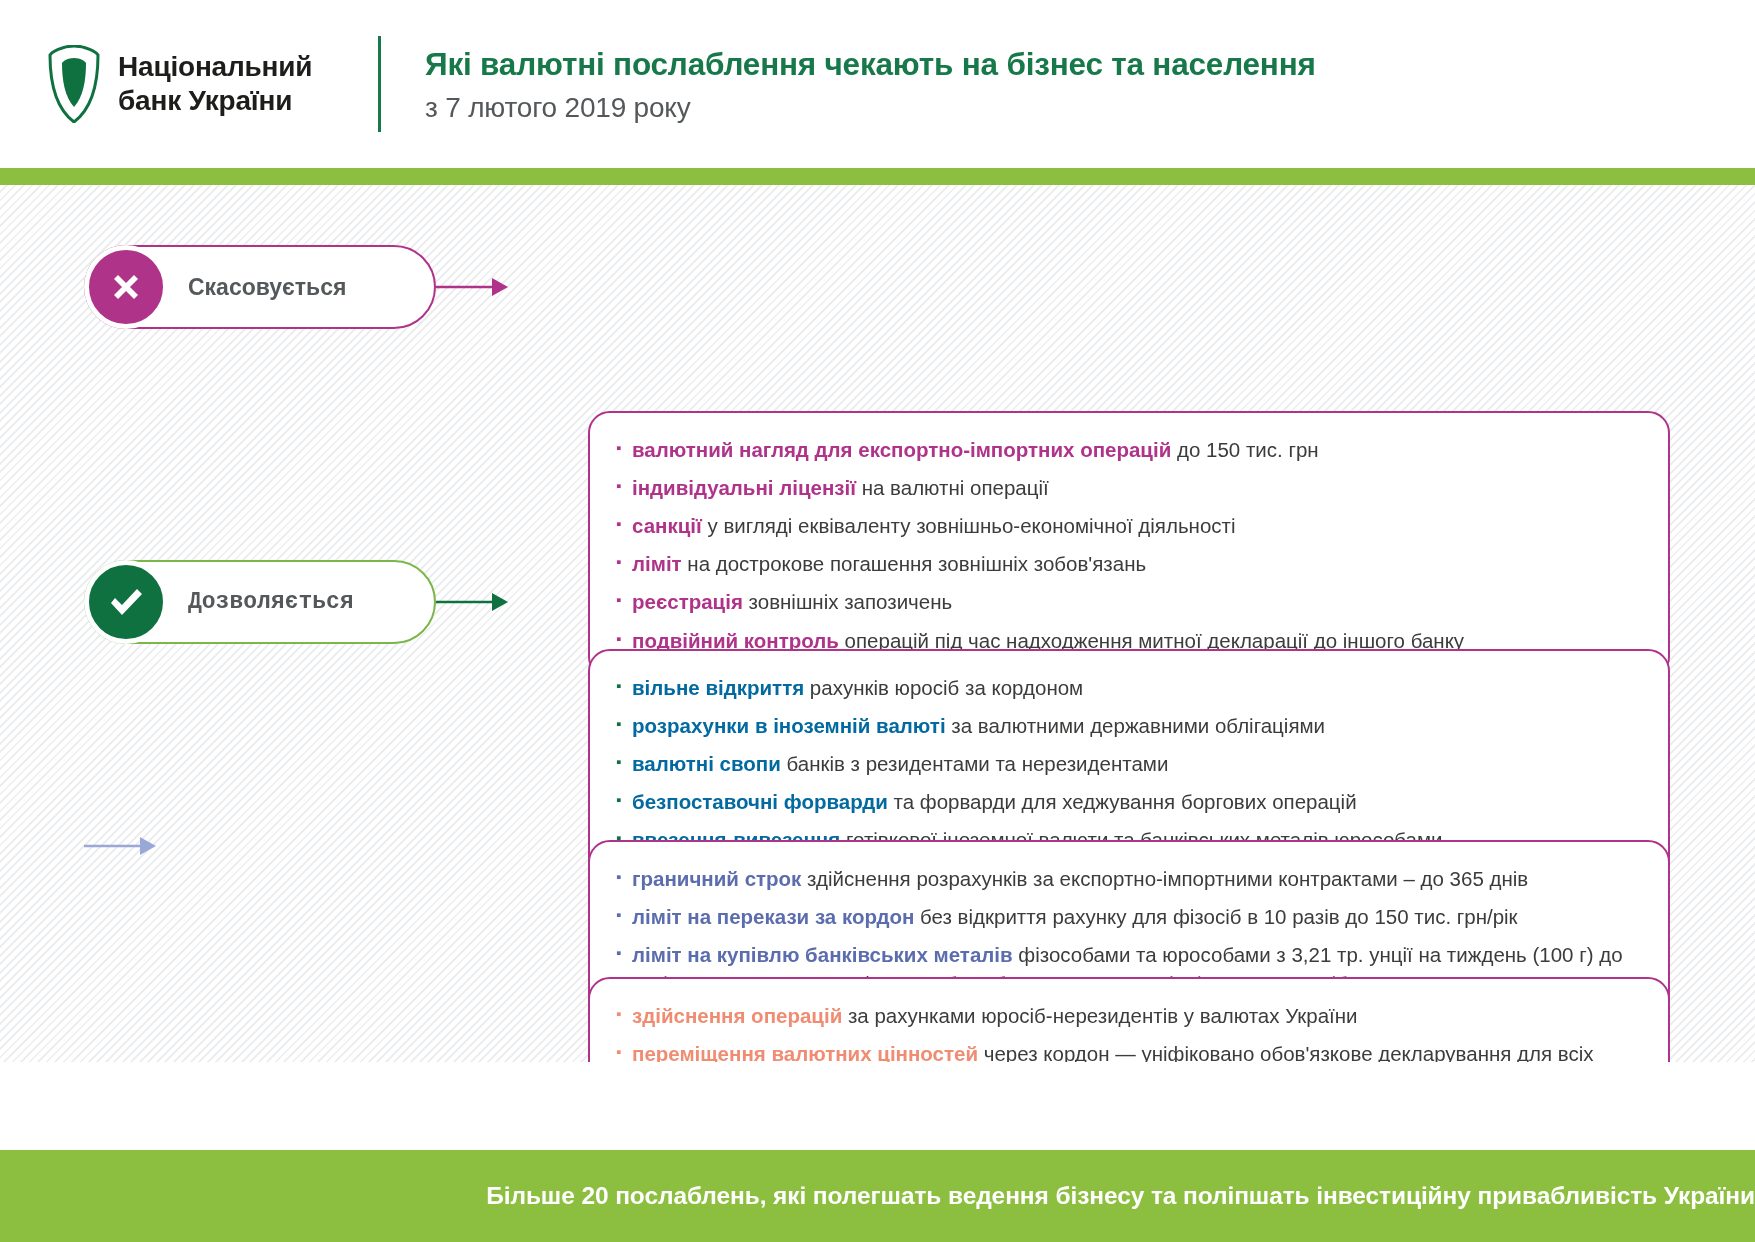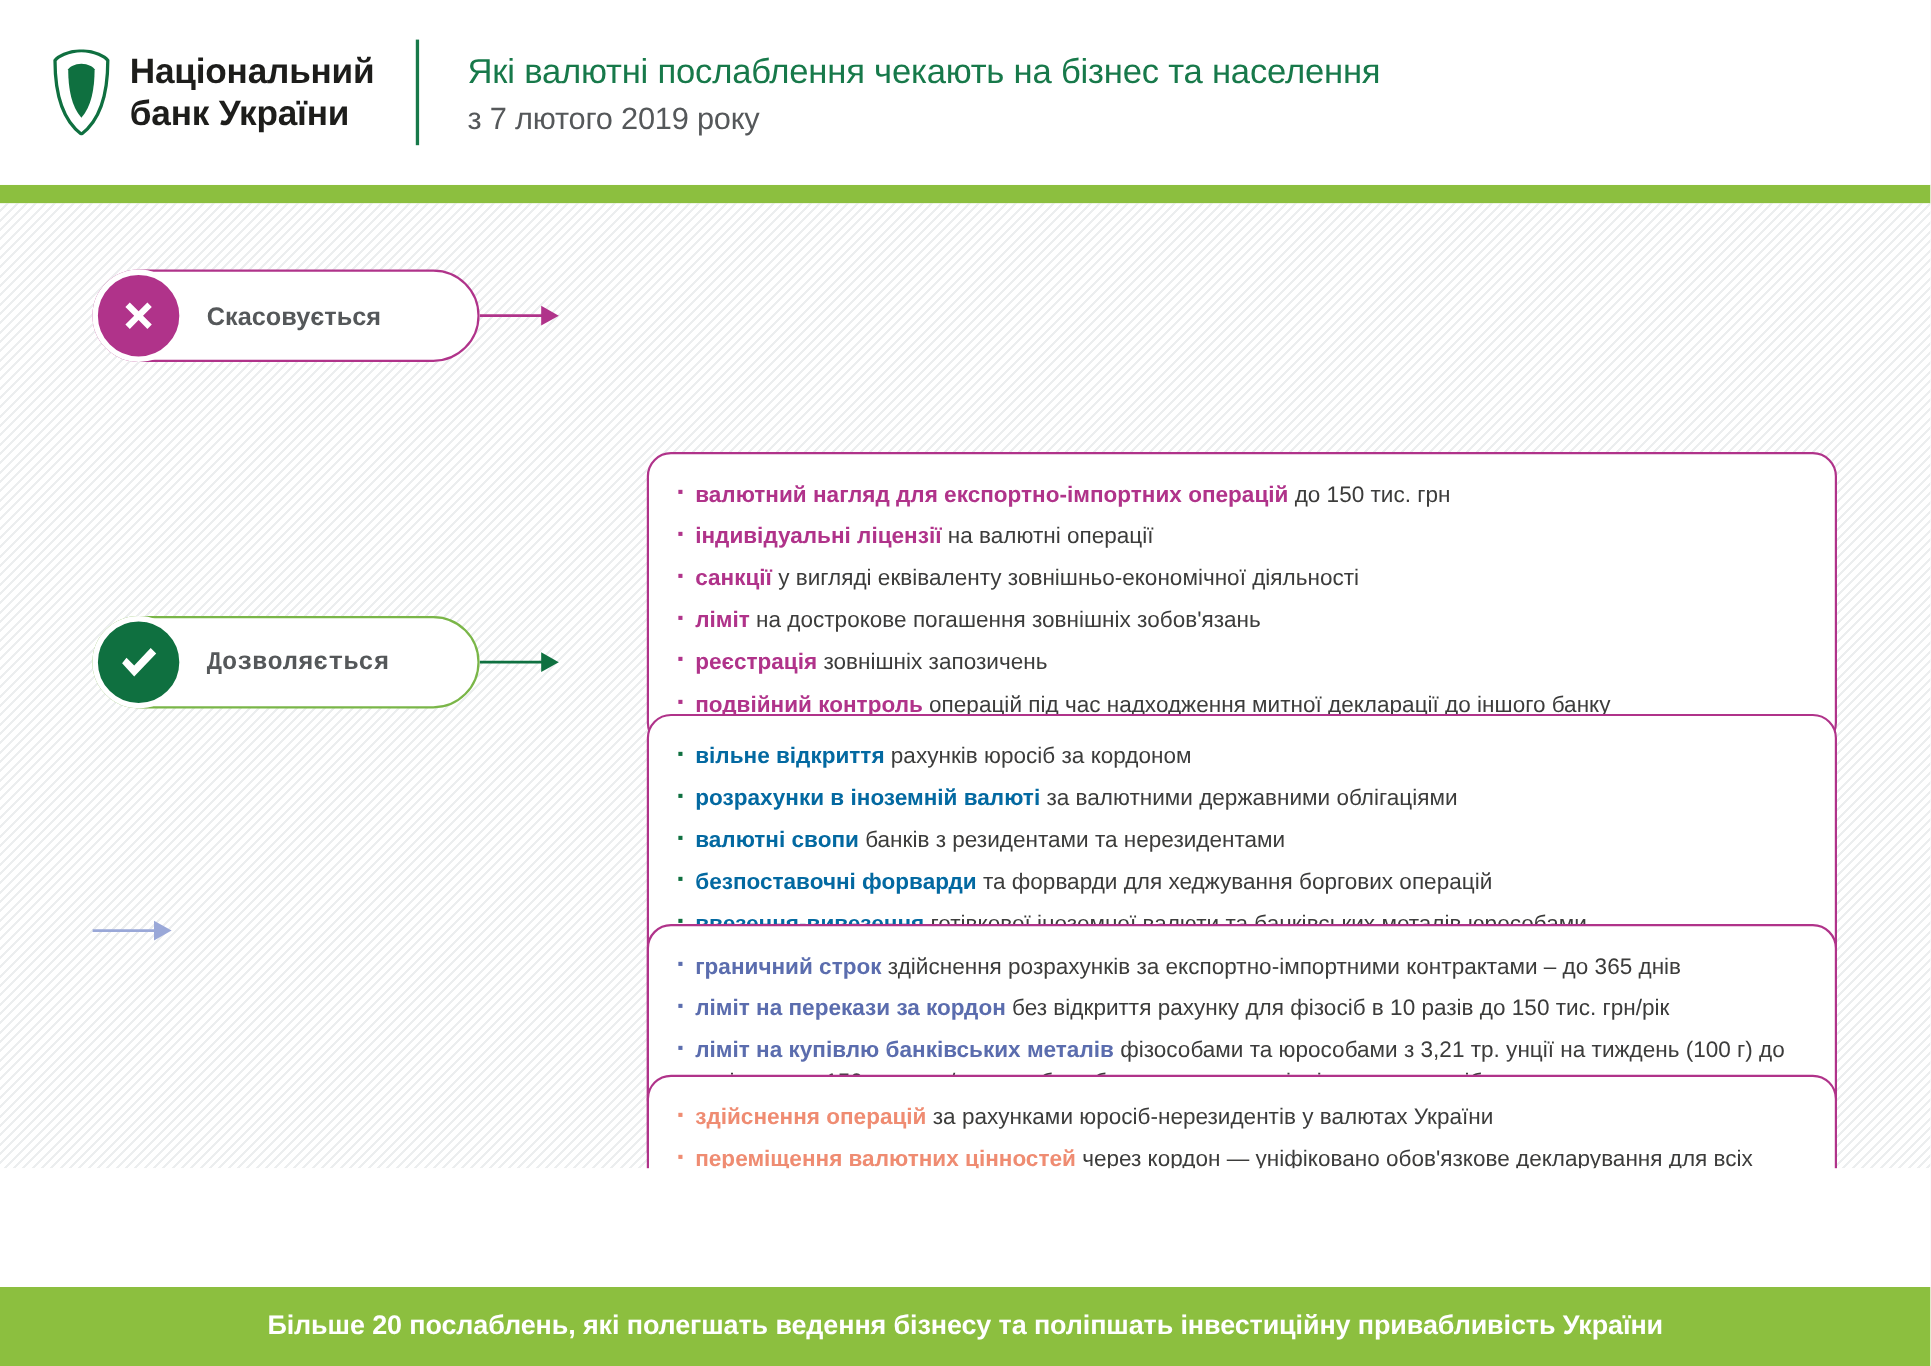--- a/index.html
+++ b/index.html
@@ -27,37 +27,37 @@
     width: 330px;
     flex: 0 0 330px;
   }
   .logo-mark {
     width: 52px;
     height: 78px;
     flex: 0 0 52px;
     margin-right: 18px;
   }
   .logo-text {
-    font-size: 32px;
+    font-size: 28px;
     font-weight: bold;
     color: #1d1d1b;
     line-height: 1.22;
     letter-spacing: -0.2px;
   }
   .header-divider {
     width: 3px;
     height: 96px;
     background: #17794a;
     margin-right: 44px;
     flex: 0 0 3px;
   }
   .title-block { padding-top: 4px; }
   .title-main {
     font-size: 31.5px;
-    font-weight: normal;
+    font-weight: bold;
     color: #17794a;
     line-height: 1.25;
     letter-spacing: -0.2px;
   }
   .title-sub {
     font-size: 28px;
     color: #55585a;
     line-height: 1.3;
     margin-top: 6px;
     letter-spacing: -0.2px;
@@ -178,25 +178,25 @@
 
   
   .footer {
     height: 180px;
     background: #ffffff;
     position: relative;
   }
   .footer-bar {
     position: absolute;
     left: 0; right: 0; bottom: 0;
-    height: 72px;
+    height: 92px;
     background: #8cbf3f;
     display: flex;
     align-items: center;
-    justify-content: center;
+    justify-content: flex-end;
   }
   .footer-text {
     color: #ffffff;
     font-size: 24.5px;
     font-weight: bold;
     letter-spacing: -0.1px;
   }
 </style>
 </head>
 <body>

